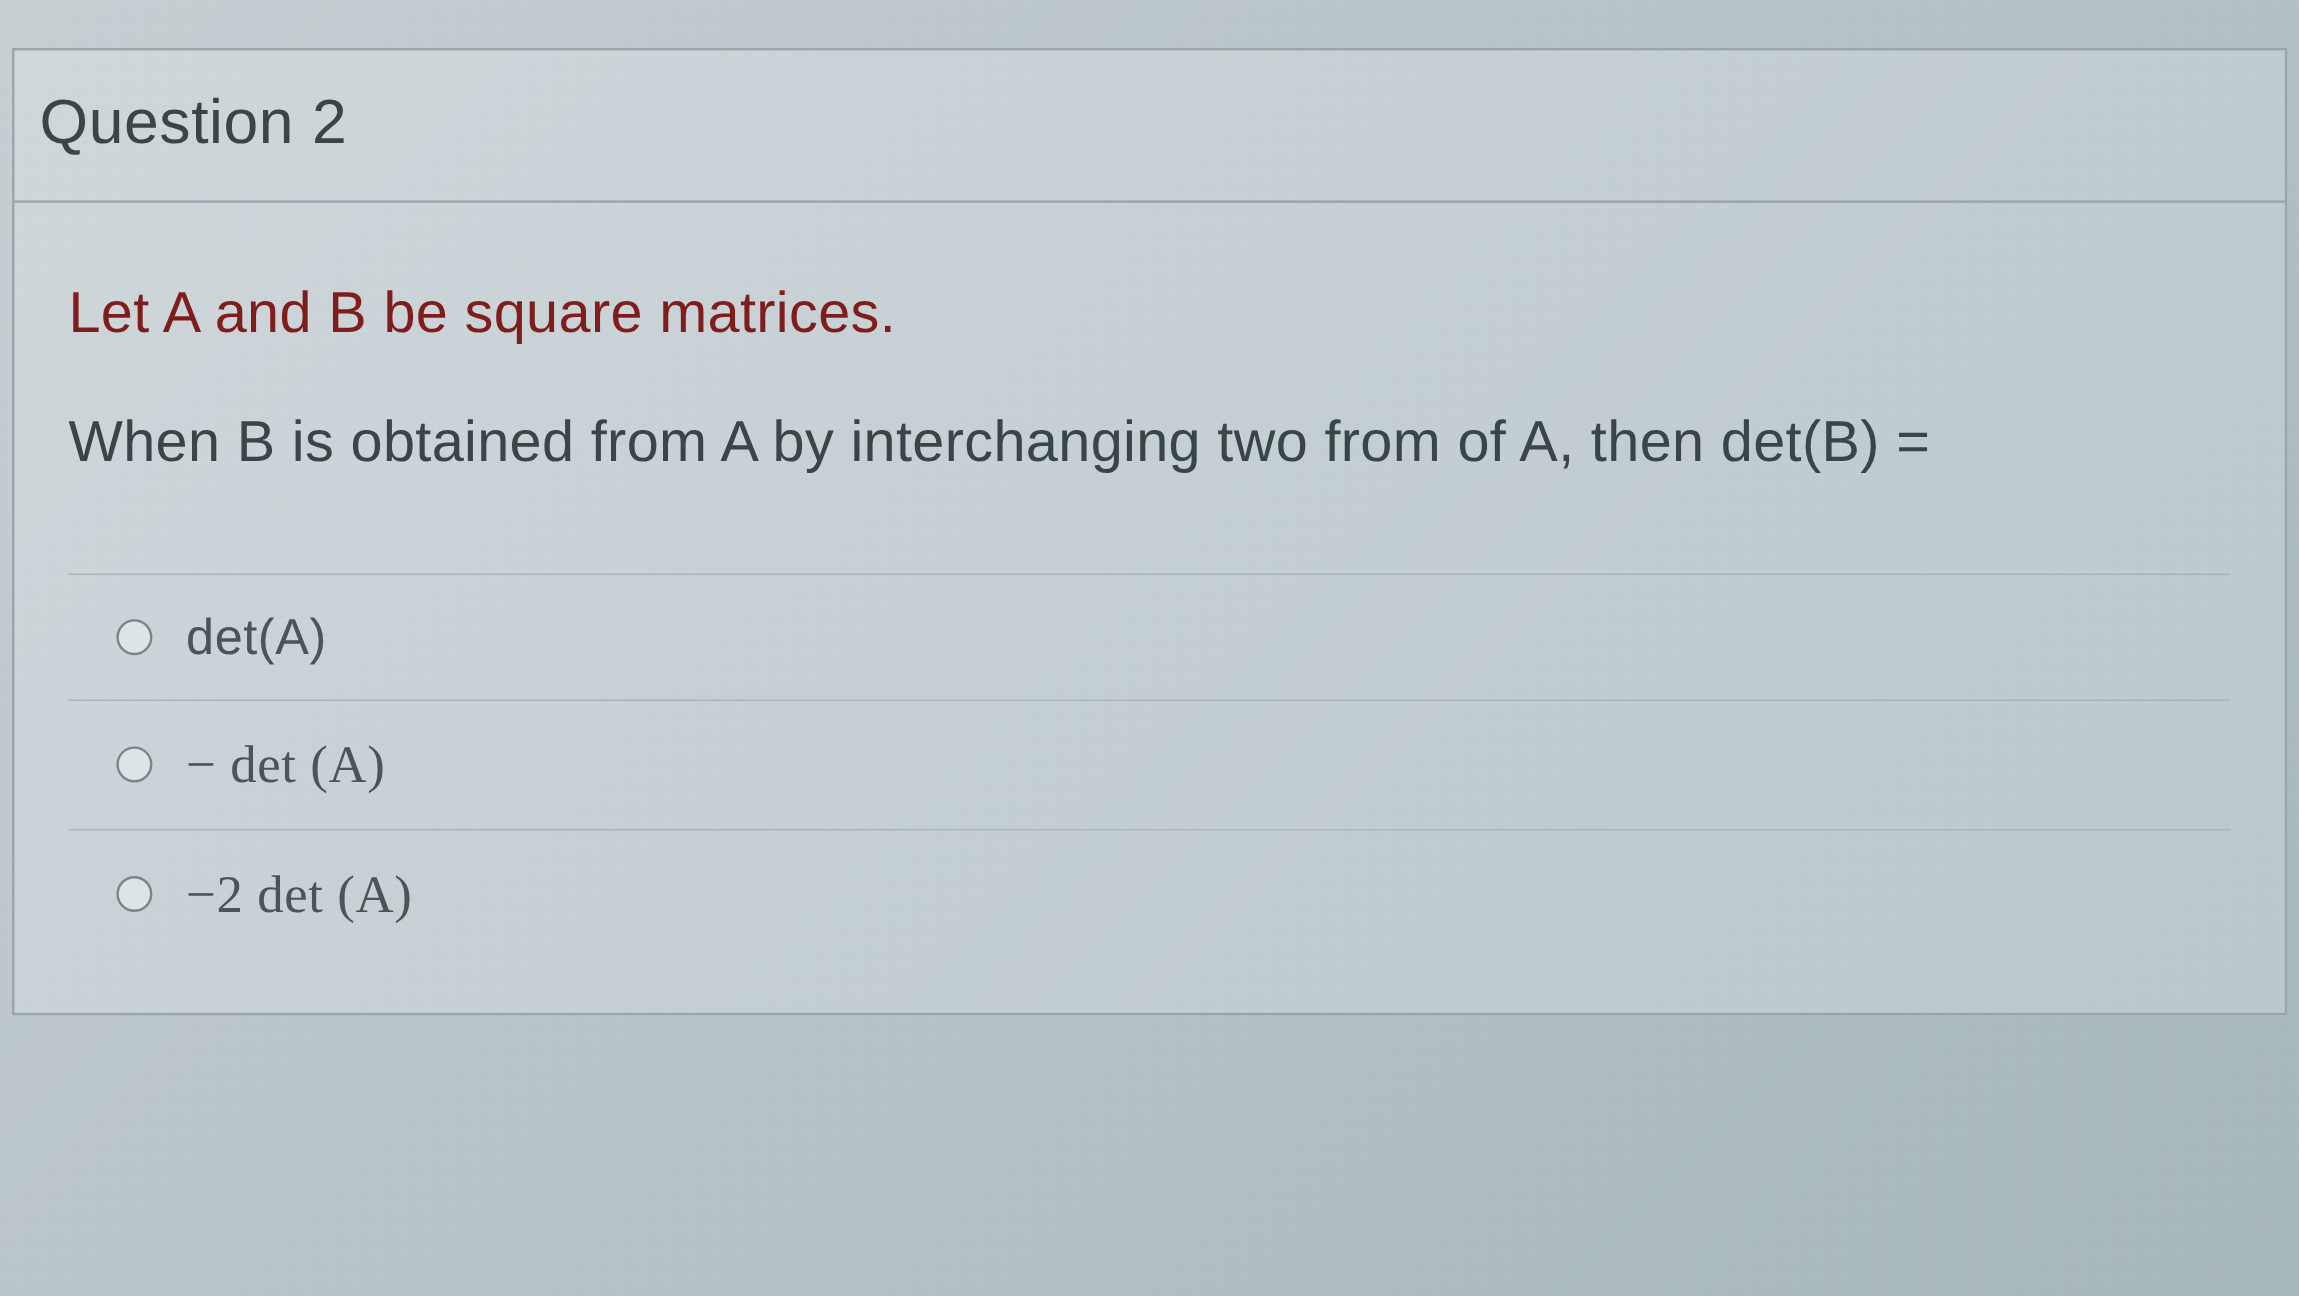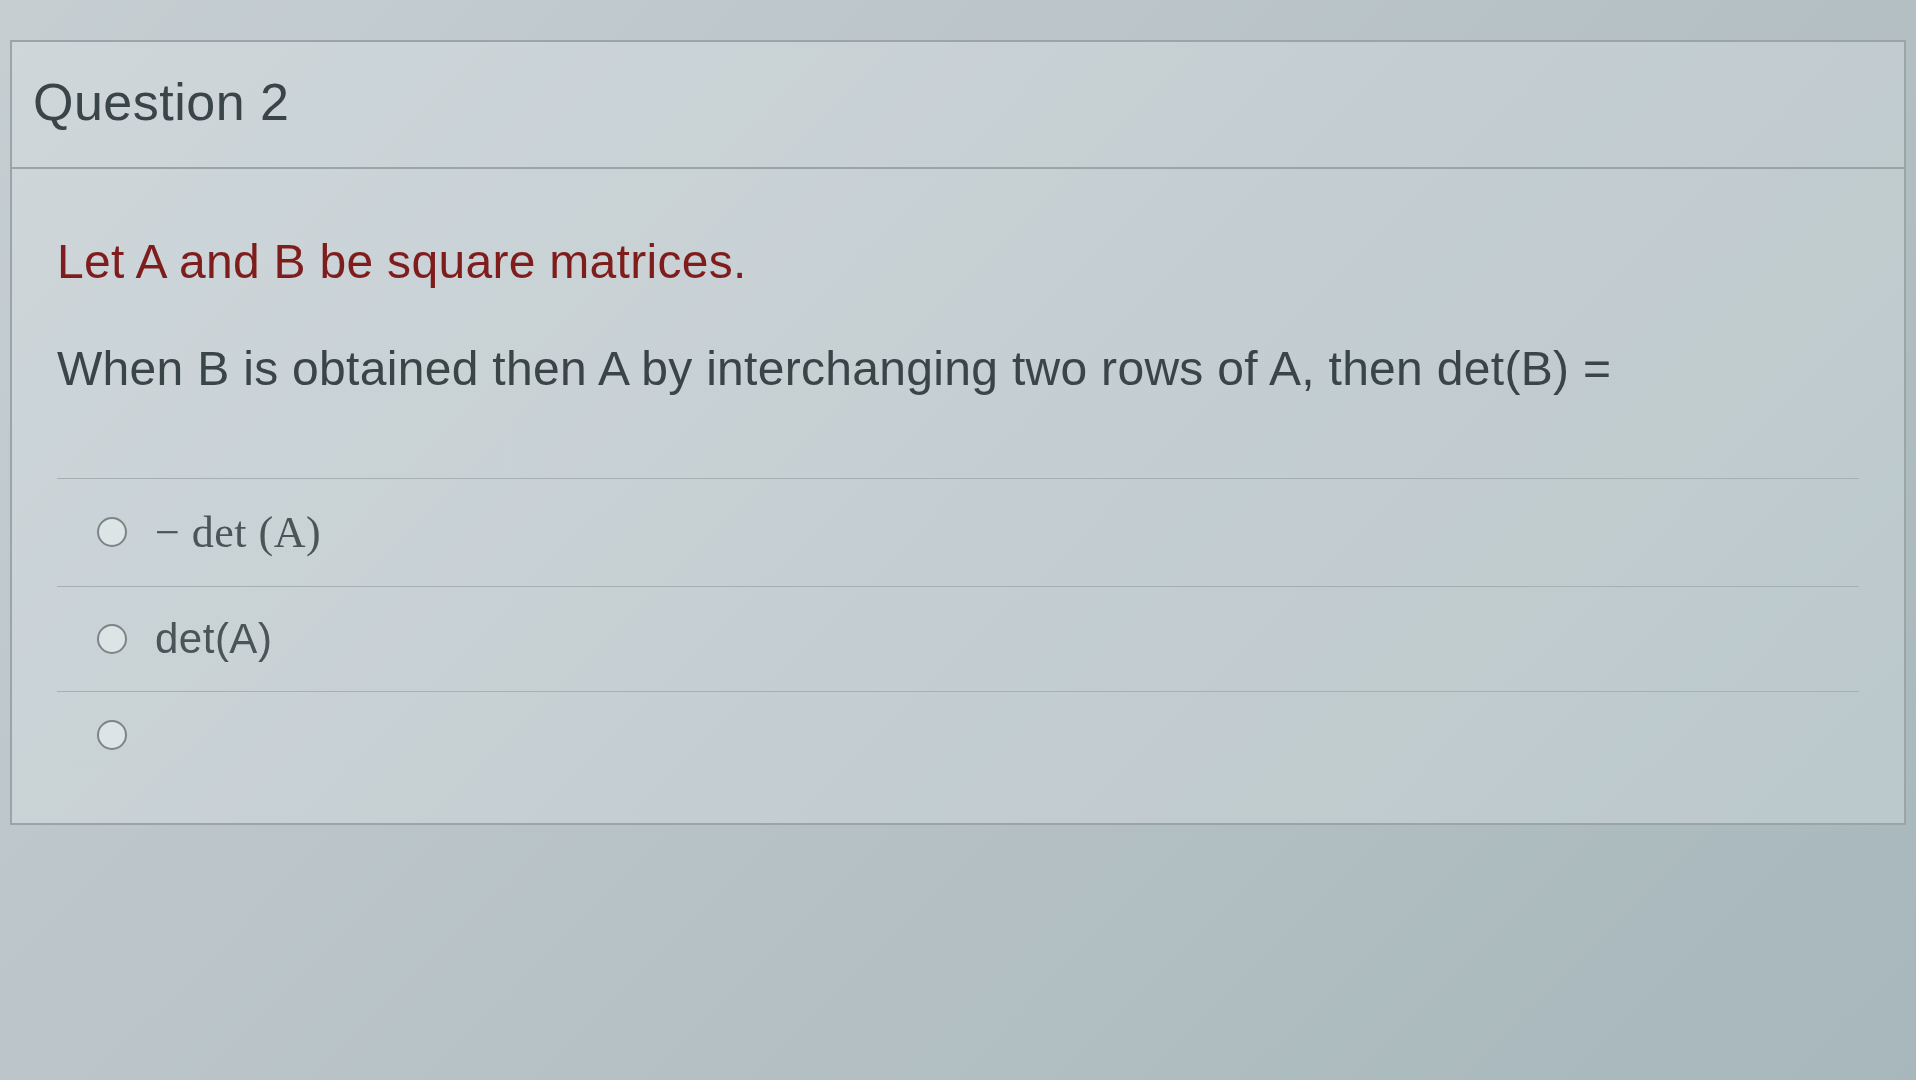--- a/index.html
+++ b/index.html
@@ -110,29 +110,30 @@
   </style>
 </head>
 <body>
 
 <div class="question-container">
   <div class="question-header">
     <h2 class="question-title">Question 2</h2>
   </div>
   <div class="question-body">
     <p class="question-text">Let A and B be square matrices.</p>
-    <p class="question-text-line2">When B is obtained then A by interchanging two rows of A, then det(B) =</p>
+    <p class="question-text-line2">When B is obtained from A by interchanging two from of A, then det(B) =</p>
 
     <div class="options-container">
+      <div class="option-row">
+        <div class="radio-button"></div>
+        <span class="option-label-sans">det(A)</span>
+      </div>
       <div class="option-row">
         <div class="radio-button"></div>
         <span class="option-label">− det (A)</span>
       </div>
       <div class="option-row">
         <div class="radio-button"></div>
-        <span class="option-label-sans">det(A)</span>
-      </div>
-      <div class="option-row">
-        <div class="radio-button"></div>
+        <span class="option-label">−2 det (A)</span>
       </div>
     </div>
   </div>
 </div>
 
 </body></html>

